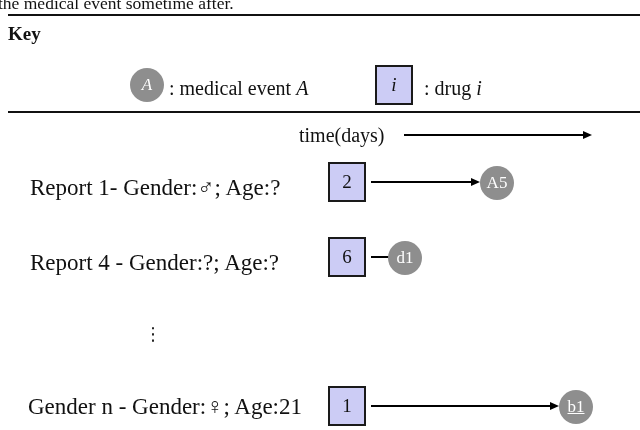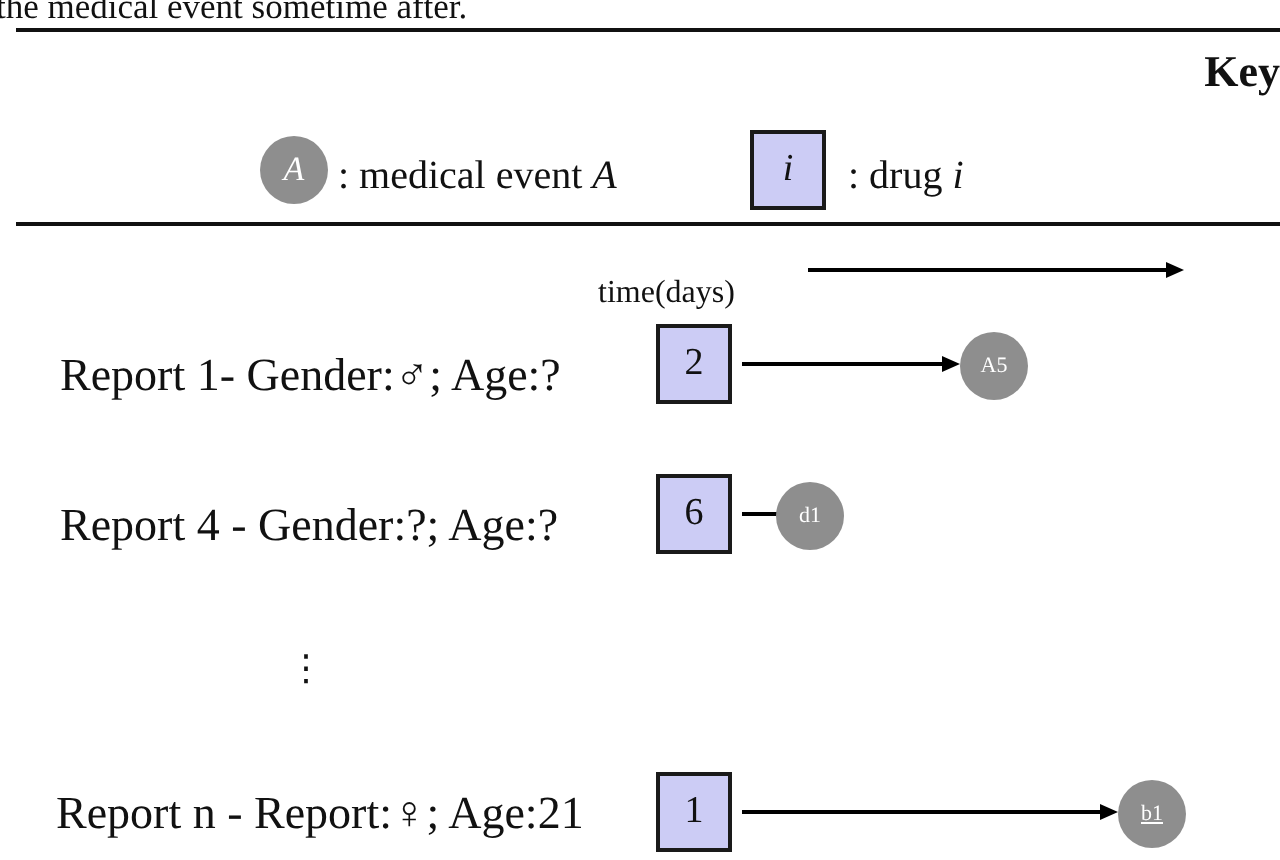--- a/index.html
+++ b/index.html
@@ -23,53 +23,53 @@
   
   .rule {
     left: 8px; right: 0;
     height: 2px;
     background: #111;
   }
   .rule-top { top: 14px; }
   .rule-mid { top: 111px; }
 
   .key-title {
-    left: 24px; right: 0; top: 23px;
-    text-align: right;
+    left: 8px; right: 0; top: 23px;
+    text-align: left;
     font-weight: bold;
-    font-size: 22px;
+    font-size: 19px;
   }
 
   
   .event-circle {
     width: 34px; height: 34px;
     border-radius: 50%;
     background: var(--event-fill, #8e8e8e);
     color: var(--event-text, #ffffff);
     display: flex; align-items: center; justify-content: center;
-    font-size: 11px;
+    font-size: 17px;
   }
   .key-event-circle { left: 130px; top: 68px; font-size: 17px; font-style: italic; }
 
   
   .drug-box {
     width: 34px; height: 36px;
     background: var(--drug-fill, #ccccf5);
     border: 2px solid var(--drug-border, #1a1a1a);
     display: flex; align-items: center; justify-content: center;
     font-size: 19px;
   }
   .key-drug-box { left: 375px; top: 65px; font-style: italic; }
 
   .key-label { font-size: 20px; white-space: nowrap; }
   .key-label-event { left: 169px; top: 77px; }
   .key-label-drug  { left: 424px; top: 77px; }
   .math-var { font-style: italic; }
 
-  .time-label { left: 299px; top: 138px; font-size: 16px; }
+  .time-label { left: 299px; top: 124px; font-size: 20px; }
 
   
   .arrow {
     height: 2px;
     background: #000;
   }
   .arrow::after {
     content: "";
     position: absolute;
     right: -8px; top: -3.5px;
@@ -140,20 +140,20 @@
 <div class="abs drug-box box-r2">
   <span>6</span>
 </div>
 <div class="abs arrow arrow-r2"></div>
 <div class="abs event-circle circle-r2">
   <span>d1</span>
 </div>
 
 <div class="abs vdots">⋮</div>
 
-<div class="abs report-label label-rn">Report n - Report:♀; Age:21</div>
+<div class="abs report-label label-rn">Gender n - Gender:♀; Age:21</div>
 <div class="abs drug-box box-rn">
   <span>1</span>
 </div>
 <div class="abs arrow arrow-rn"></div>
 <div class="abs event-circle circle-rn">
   <span>b1</span>
 </div>
 
 </body></html>

